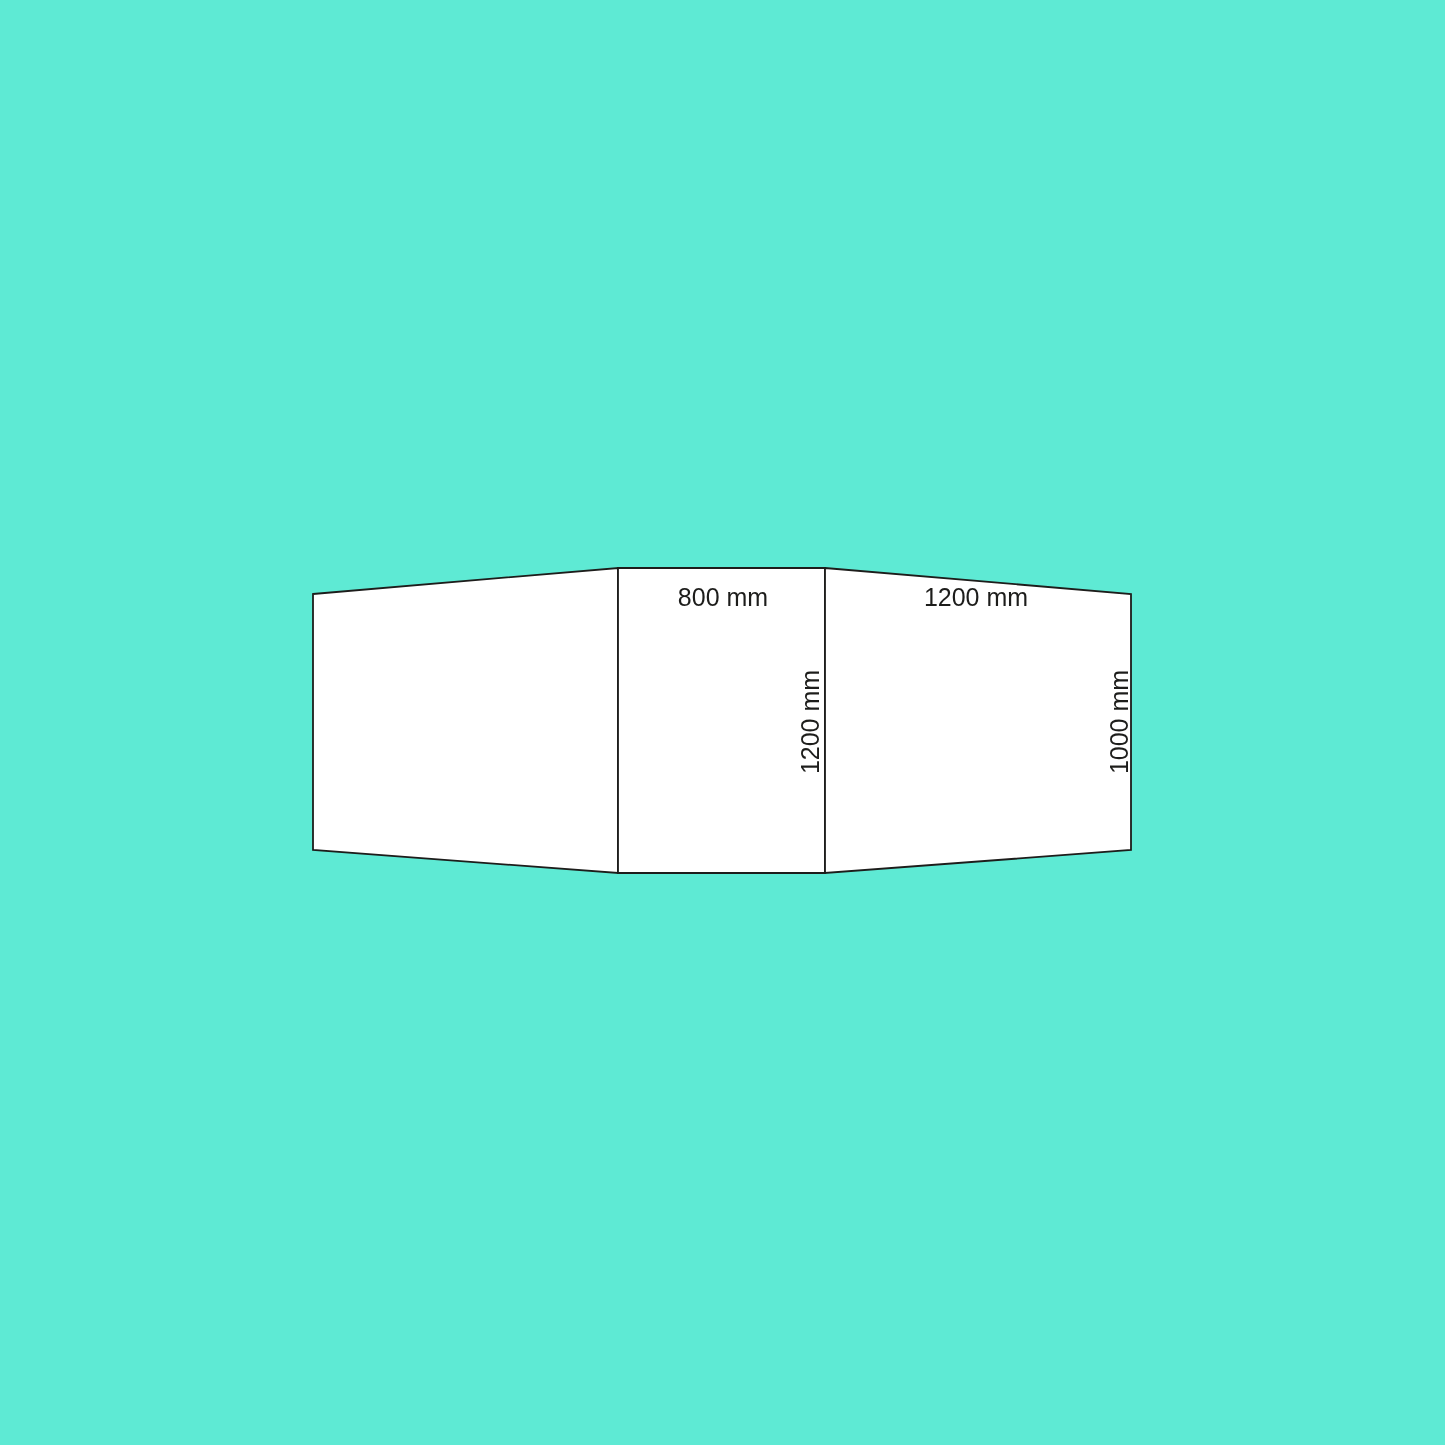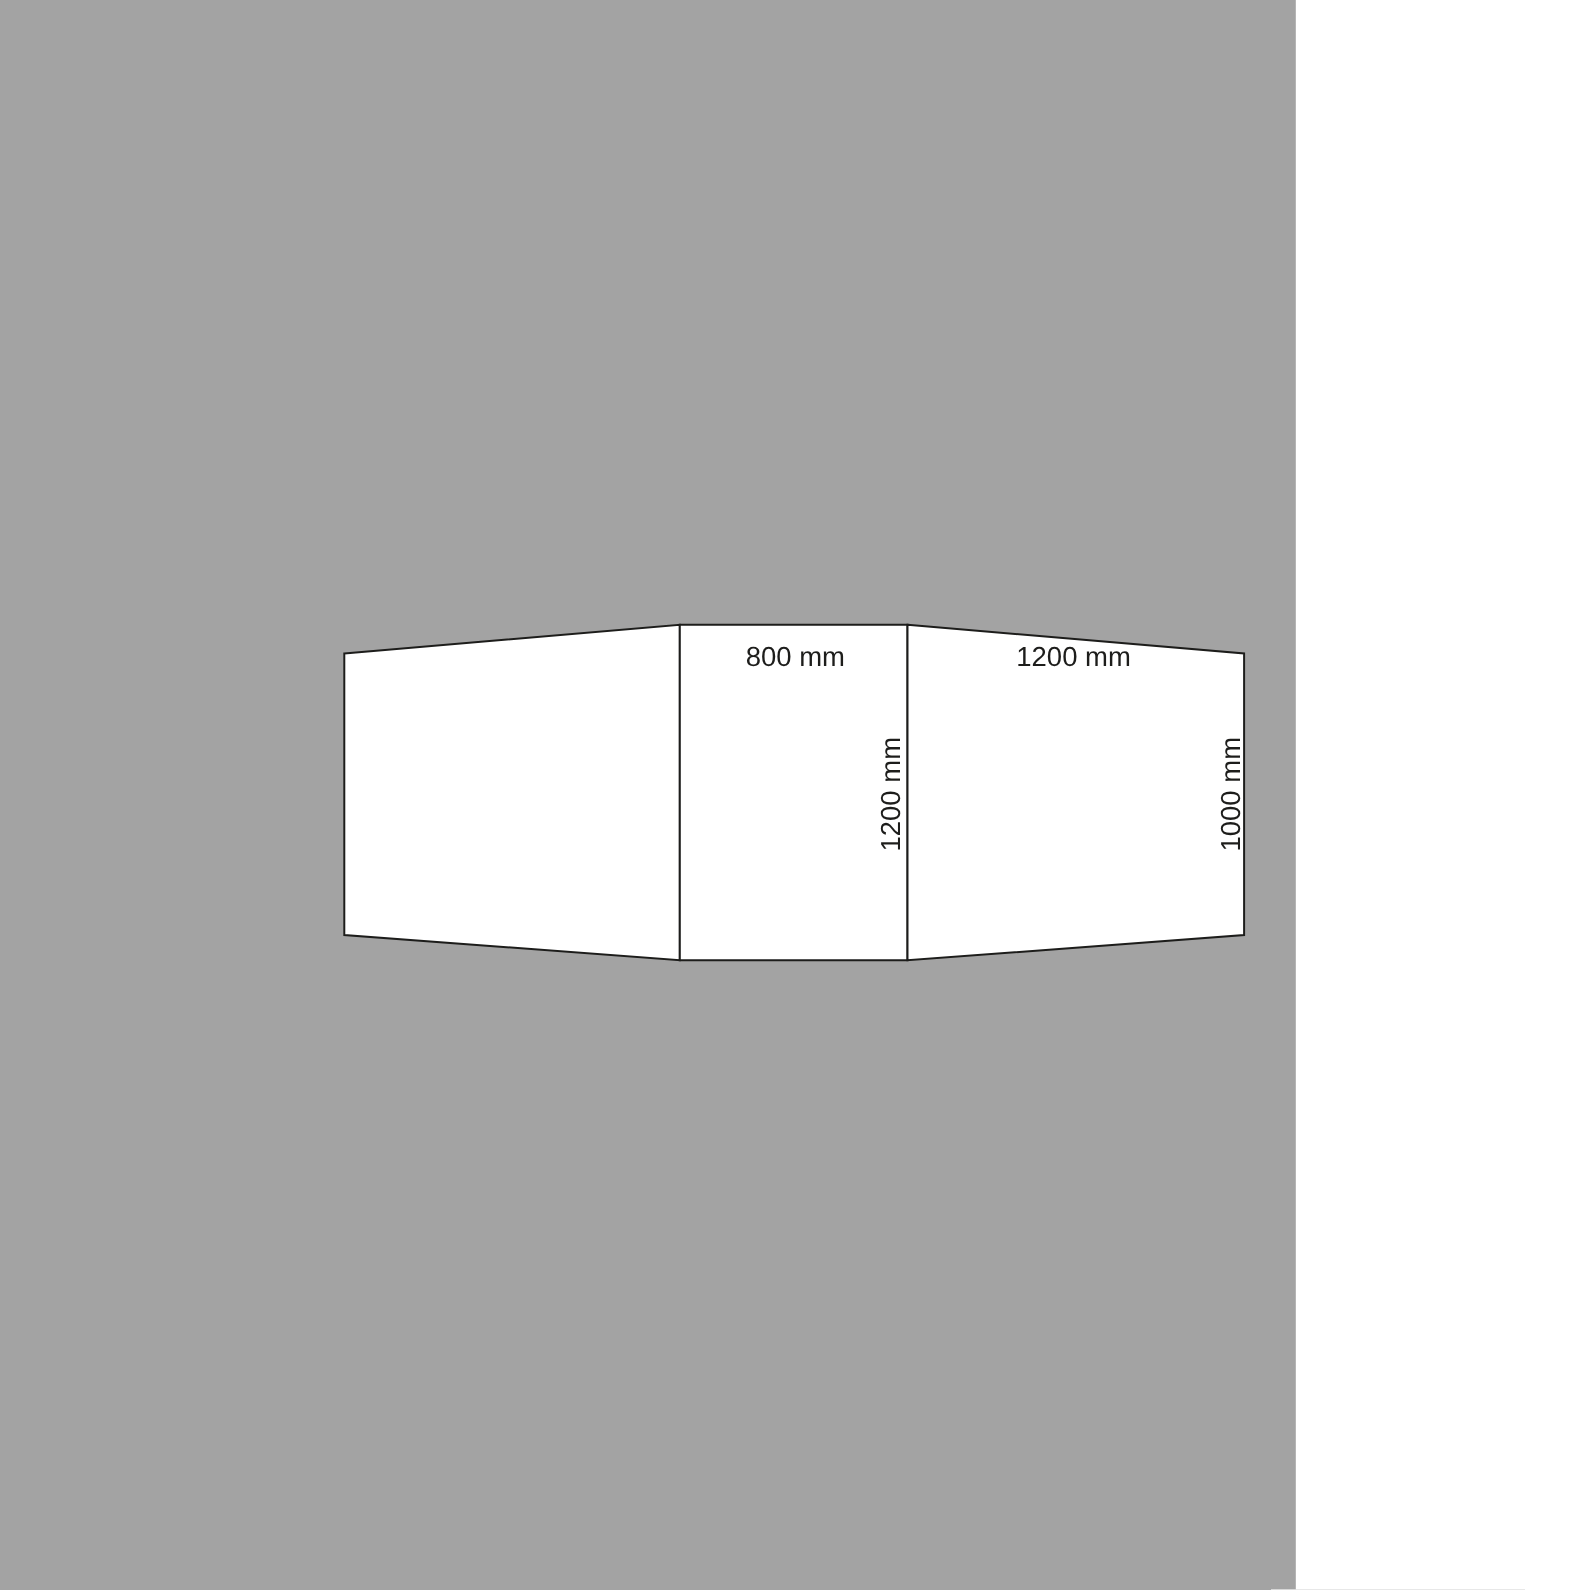--- a/index.html
+++ b/index.html
@@ -2,23 +2,23 @@
 <html><head>
 <meta charset="utf-8">
 <style>
   html, body {
     margin: 0;
     padding: 0;
     background: #ffffff;
   }
   .canvas {
     position: relative;
-    width: 1178px;
+    width: 1445px;
     height: 1445px;
-    background: #a3a3a3;
+    background: #5eead4;
     overflow: hidden;
   }
   .canvas svg {
     position: absolute;
     left: 0;
     top: 0;
     width: 1445px;
     height: 1445px;
     display: block;
   }

